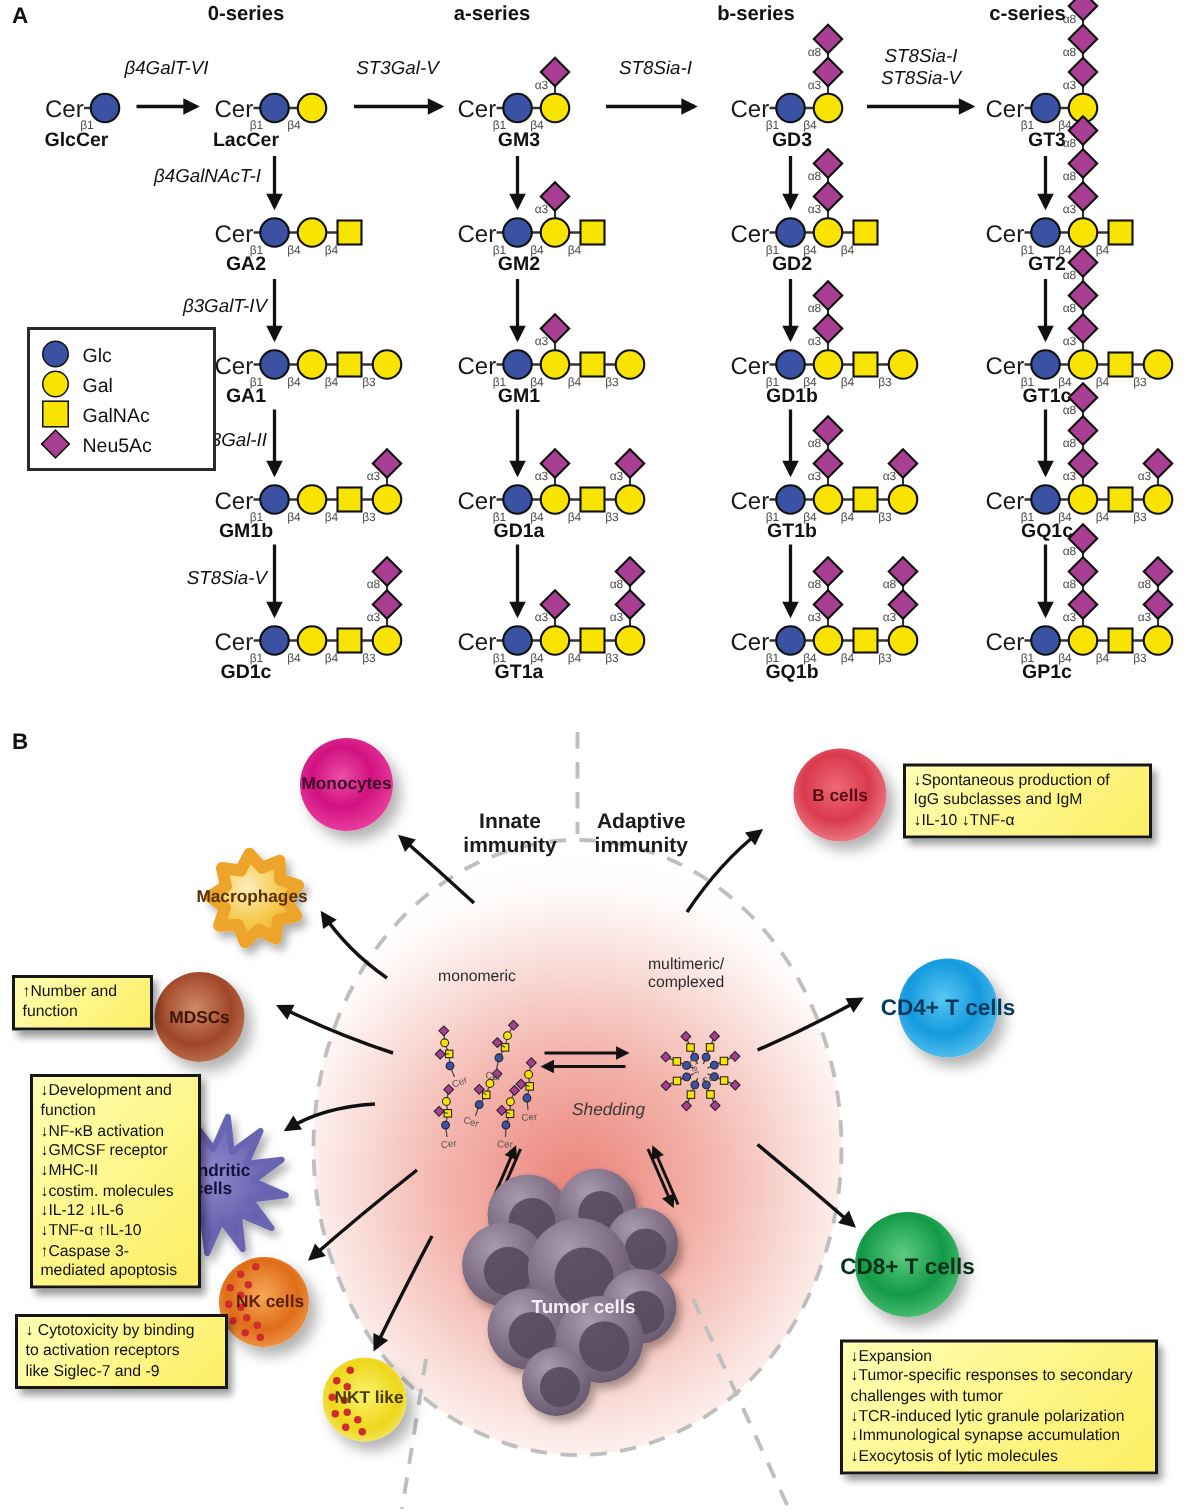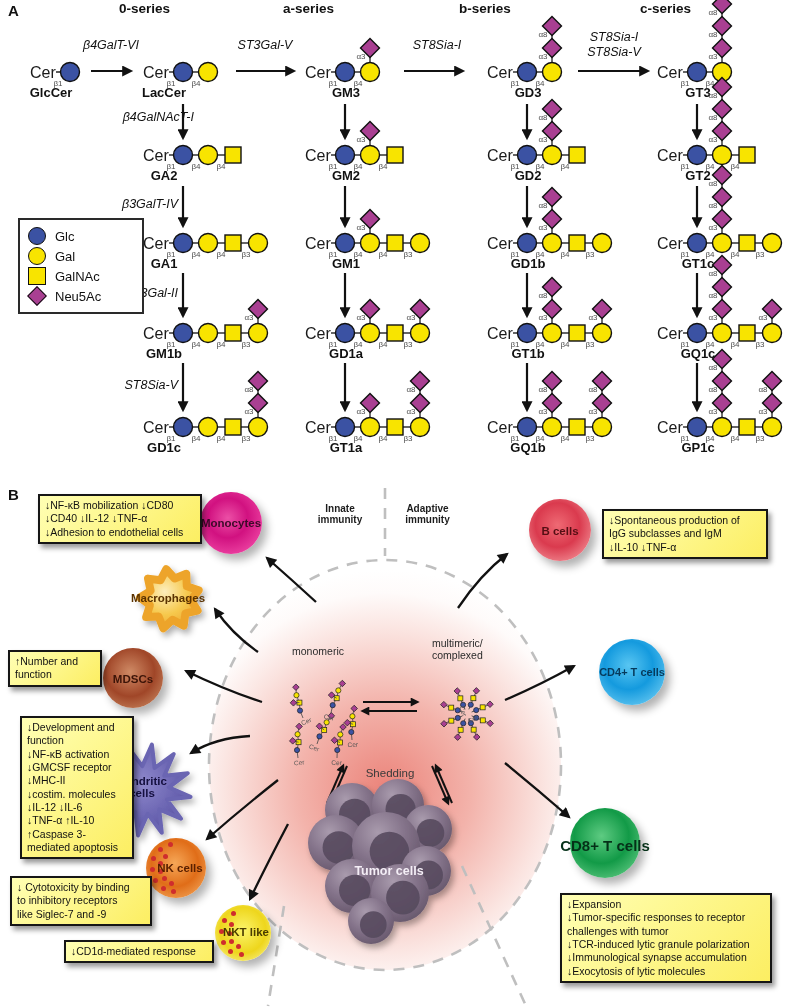--- a/index.html
+++ b/index.html
@@ -1,20 +1,20 @@
 <!DOCTYPE html>
 <html><head>
 <meta charset="utf-8">
 <style>
   html,body{margin:0;padding:0;background:#fff;}
   #stage{position:relative;width:792px;height:1008px;background:#fff;overflow:hidden;
          font-family:"Liberation Sans","DejaVu Sans",sans-serif;color:#111;}
   .abs{position:absolute;}
   .panel-label{font-size:15px;font-weight:bold;z-index:6;}
-  .series-h{font-size:13.5px;font-weight:bold;width:90px;z-index:3;}
+  .series-h{font-size:13.5px;font-weight:bold;text-align:center;width:90px;z-index:3;}
   .enz{font-style:italic;font-size:12.5px;line-height:14.5px;text-align:center;z-index:3;}
   .enzR{font-style:italic;font-size:12.5px;text-align:right;width:130px;z-index:3;}
   .legend{left:18px;top:218px;width:106px;border:2px solid #2a2a2a;background:#fff;
           padding:6px 8px;z-index:3;}
   .lg-row{display:flex;align-items:center;gap:9px;height:20px;font-size:13px;}
   .lg-shape{display:inline-block;width:16px;height:16px;border:1.4px solid #111;flex:none;}
   .lg-circle{border-radius:50%;}
   .lg-diamond{width:12px;height:12px;transform:rotate(45deg);margin:0 2px;}
   svg text.cer{font-size:16px;fill:#1a1a1a;}
   svg text.lnk{font-size:8px;fill:#4d4d4d;}
@@ -31,22 +31,22 @@
   .cd8{background:radial-gradient(circle at 45% 40%, #5ecb82 0%, #129a47 48%, #4fbf75 78%, #c2ead0 98%);}
   .mdscs{background:radial-gradient(circle at 45% 40%, #cf8a65 0%, #a04628 50%, #c07a55 82%, #e3b79e 100%);}
   .nk{background:radial-gradient(circle at 48% 42%, #f6a757 0%, #e06d18 50%, #ef9c4f 82%, #f8d4ac 100%);}
   .nkt{background:radial-gradient(circle at 50% 45%, #fbf46a 0%, #eed61c 55%, #f6ec7e 85%, #fdf9c4 100%);}
   .dot{position:absolute;width:5px;height:5px;border-radius:50%;background:#cf2d2d;}
   .cell-label{position:absolute;transform:translate(-50%,-50%);font-weight:bold;font-size:11.5px;
               text-align:center;white-space:nowrap;color:#1b1b1b;z-index:4;}
   .ybox{position:absolute;background:linear-gradient(135deg,#ffffb4 0%,#fcee62 100%);
         border:2px solid #161616;box-shadow:3px 4px 5px rgba(0,0,0,0.4);
         padding:3px 5px;font-size:10.5px;line-height:1.27;color:#111;z-index:5;}
-  .region-label{position:absolute;font-weight:bold;font-size:10px;line-height:1.12;
-                text-align:center;color:#1c1c1c;z-index:4;}
+  .region-label{position:absolute;font-weight:bold;font-size:14px;line-height:1.12;
+                text-align:center;color:#1c1c1c;z-index:4;margin-top:37px;}
   .center-note{position:absolute;font-size:10.5px;color:#2b2b2b;z-index:4;}
 </style>
 </head>
 <body>
 
 <div id="stage">
 
   <div class="tme abs"></div>
 
   <svg id="fig-svg" class="abs" width="792" height="1008">
@@ -586,21 +586,21 @@
   <div class="series-h abs" style="left:640px;top:1px">c-series</div>
 
   <div class="enz abs" style="left:61px;top:38px;width:100px">β4GalT-VI</div>
   <div class="enz abs" style="left:215px;top:38px;width:100px">ST3Gal-V</div>
   <div class="enz abs" style="left:387px;top:38px;width:100px">ST8Sia-I</div>
   <div class="enz abs" style="left:564px;top:30px;width:100px">
     <div>ST8Sia-I</div>
     <div>ST8Sia-V</div>
   </div>
 
-  <div class="enzR abs" style="left:64px;top:110px">β4GalNAcT-I</div>
+  <div class="enzR abs" style="left:44px;top:110px">β4GalNAcT-I</div>
   <div class="enzR abs" style="left:48px;top:197px">β3GalT-IV</div>
   <div class="enzR abs" style="left:48px;top:286px">ST3Gal-II</div>
   <div class="enzR abs" style="left:48px;top:378px">ST8Sia-V</div>
 
   <div class="legend abs">
     <div class="lg-row">
         <span class="lg-shape lg-circle" style="background: rgb(59, 82, 163);"></span>
         <span>Glc</span>
       </div>
     <div class="lg-row">
@@ -620,21 +620,21 @@
   <div class="panel-label abs" style="left:8px;top:486px">B</div>
 
   <div class="region-label" style="left:305px;top:503px;width:70px">Innate immunity</div>
   <div class="region-label" style="left:390px;top:503px;width:75px">Adaptive immunity</div>
 
   <div class="center-note" style="left:287px;top:645px;width:62px;text-align:center">monomeric</div>
   <div class="center-note" style="left:432px;top:637px">
     <div>multimeric/</div>
     <div>complexed</div>
   </div>
-  <div class="center-note" style="left:350px;top:767px;width:80px;text-align:center;font-size:11.5px;color:#3a3a3a">Shedding</div>
+  <div class="center-note" style="left:350px;top:734px;width:80px;text-align:right;font-style:italic;font-size:11.5px;color:#3a3a3a">Shedding</div>
   <div class="cell-label" style="left:389px;top:871px;color:#f4eef6;font-size:12.5px">Tumor cells</div>
 
   <div class="cell monocytes" style="left:200px;top:492px;width:62px;height:62px"></div>
   <div class="cell-label" style="left:231px;top:523px;color:#3c0a28">Monocytes</div>
 
   <div class="cell-label" style="left:168px;top:598px;color:#5a3200;font-size:11.5px">Macrophages</div>
 
   <div class="cell mdscs" style="left:103px;top:648px;width:60px;height:60px"></div>
   <div class="cell-label" style="left:133px;top:679px;color:#3c1408">MDSCs</div>
 
@@ -667,61 +667,53 @@
       <span class="dot" style="left: 14.0319px; top: 33.5301px;"></span>
       <span class="dot" style="left: 11.5px; top: 25.5px;"></span>
       <span class="dot" style="left: 14.0319px; top: 17.4699px;"></span>
     </div>
   <div class="cell-label" style="left:246px;top:932px;color:#4a3c00">NKT like</div>
 
   <div class="cell bcells" style="left:529px;top:499px;width:62px;height:62px"></div>
   <div class="cell-label" style="left:560px;top:531px;color:#550e14">B cells</div>
 
   <div class="cell cd4" style="left:599px;top:639px;width:66px;height:66px"></div>
-  <div class="cell-label" style="left:632px;top:672px;color:#063a5c;font-size:11px">CD4+ T cells</div>
+  <div class="cell-label" style="left:632px;top:672px;color:#063a5c;font-size:15px">CD4+ T cells</div>
 
   <div class="cell cd8" style="left:570px;top:808px;width:70px;height:70px"></div>
   <div class="cell-label" style="left:605px;top:845px;color:#053018;font-size:15px">CD8+ T cells</div>
 
-  <div class="ybox" style="left:38px;top:494px;width:150px">
-      <div class="bline">↓NF-κB mobilization  ↓CD80</div>
-      <div class="bline">↓CD40  ↓IL-12  ↓TNF-α</div>
-      <div class="bline">↓Adhesion to endothelial cells</div>
-    </div>
   <div class="ybox" style="left:8px;top:650px;width:80px">
       <div class="bline">↑Number and</div>
       <div class="bline">function</div>
     </div>
   <div class="ybox" style="left:20px;top:716px;width:100px">
       <div class="bline">↓Development and</div>
       <div class="bline">function</div>
       <div class="bline">↓NF-κB activation</div>
       <div class="bline">↓GMCSF receptor</div>
       <div class="bline">↓MHC-II</div>
       <div class="bline">↓costim. molecules</div>
       <div class="bline">↓IL-12  ↓IL-6</div>
       <div class="bline">↓TNF-α  ↑IL-10</div>
       <div class="bline">↑Caspase 3-</div>
       <div class="bline">mediated apoptosis</div>
     </div>
   <div class="ybox" style="left:10px;top:876px;width:128px">
       <div class="bline">↓ Cytotoxicity by binding</div>
-      <div class="bline">to inhibitory receptors</div>
+      <div class="bline">to activation receptors</div>
       <div class="bline">like Siglec-7 and -9</div>
-    </div>
-  <div class="ybox" style="left:64px;top:940px;width:136px">
-      <div class="bline">↓CD1d-mediated response</div>
     </div>
   <div class="ybox" style="left:602px;top:509px;width:152px">
       <div class="bline">↓Spontaneous production of</div>
       <div class="bline">IgG subclasses and IgM</div>
       <div class="bline">↓IL-10  ↓TNF-α</div>
     </div>
   <div class="ybox" style="left:560px;top:893px;width:198px">
       <div class="bline">↓Expansion</div>
-      <div class="bline">↓Tumor-specific responses to receptor</div>
+      <div class="bline">↓Tumor-specific responses to secondary</div>
       <div class="bline">challenges with tumor</div>
       <div class="bline">↓TCR-induced lytic granule polarization</div>
       <div class="bline">↓Immunological synapse accumulation</div>
       <div class="bline">↓Exocytosis of lytic molecules</div>
     </div>
 
 </div>
 
 </body></html>

